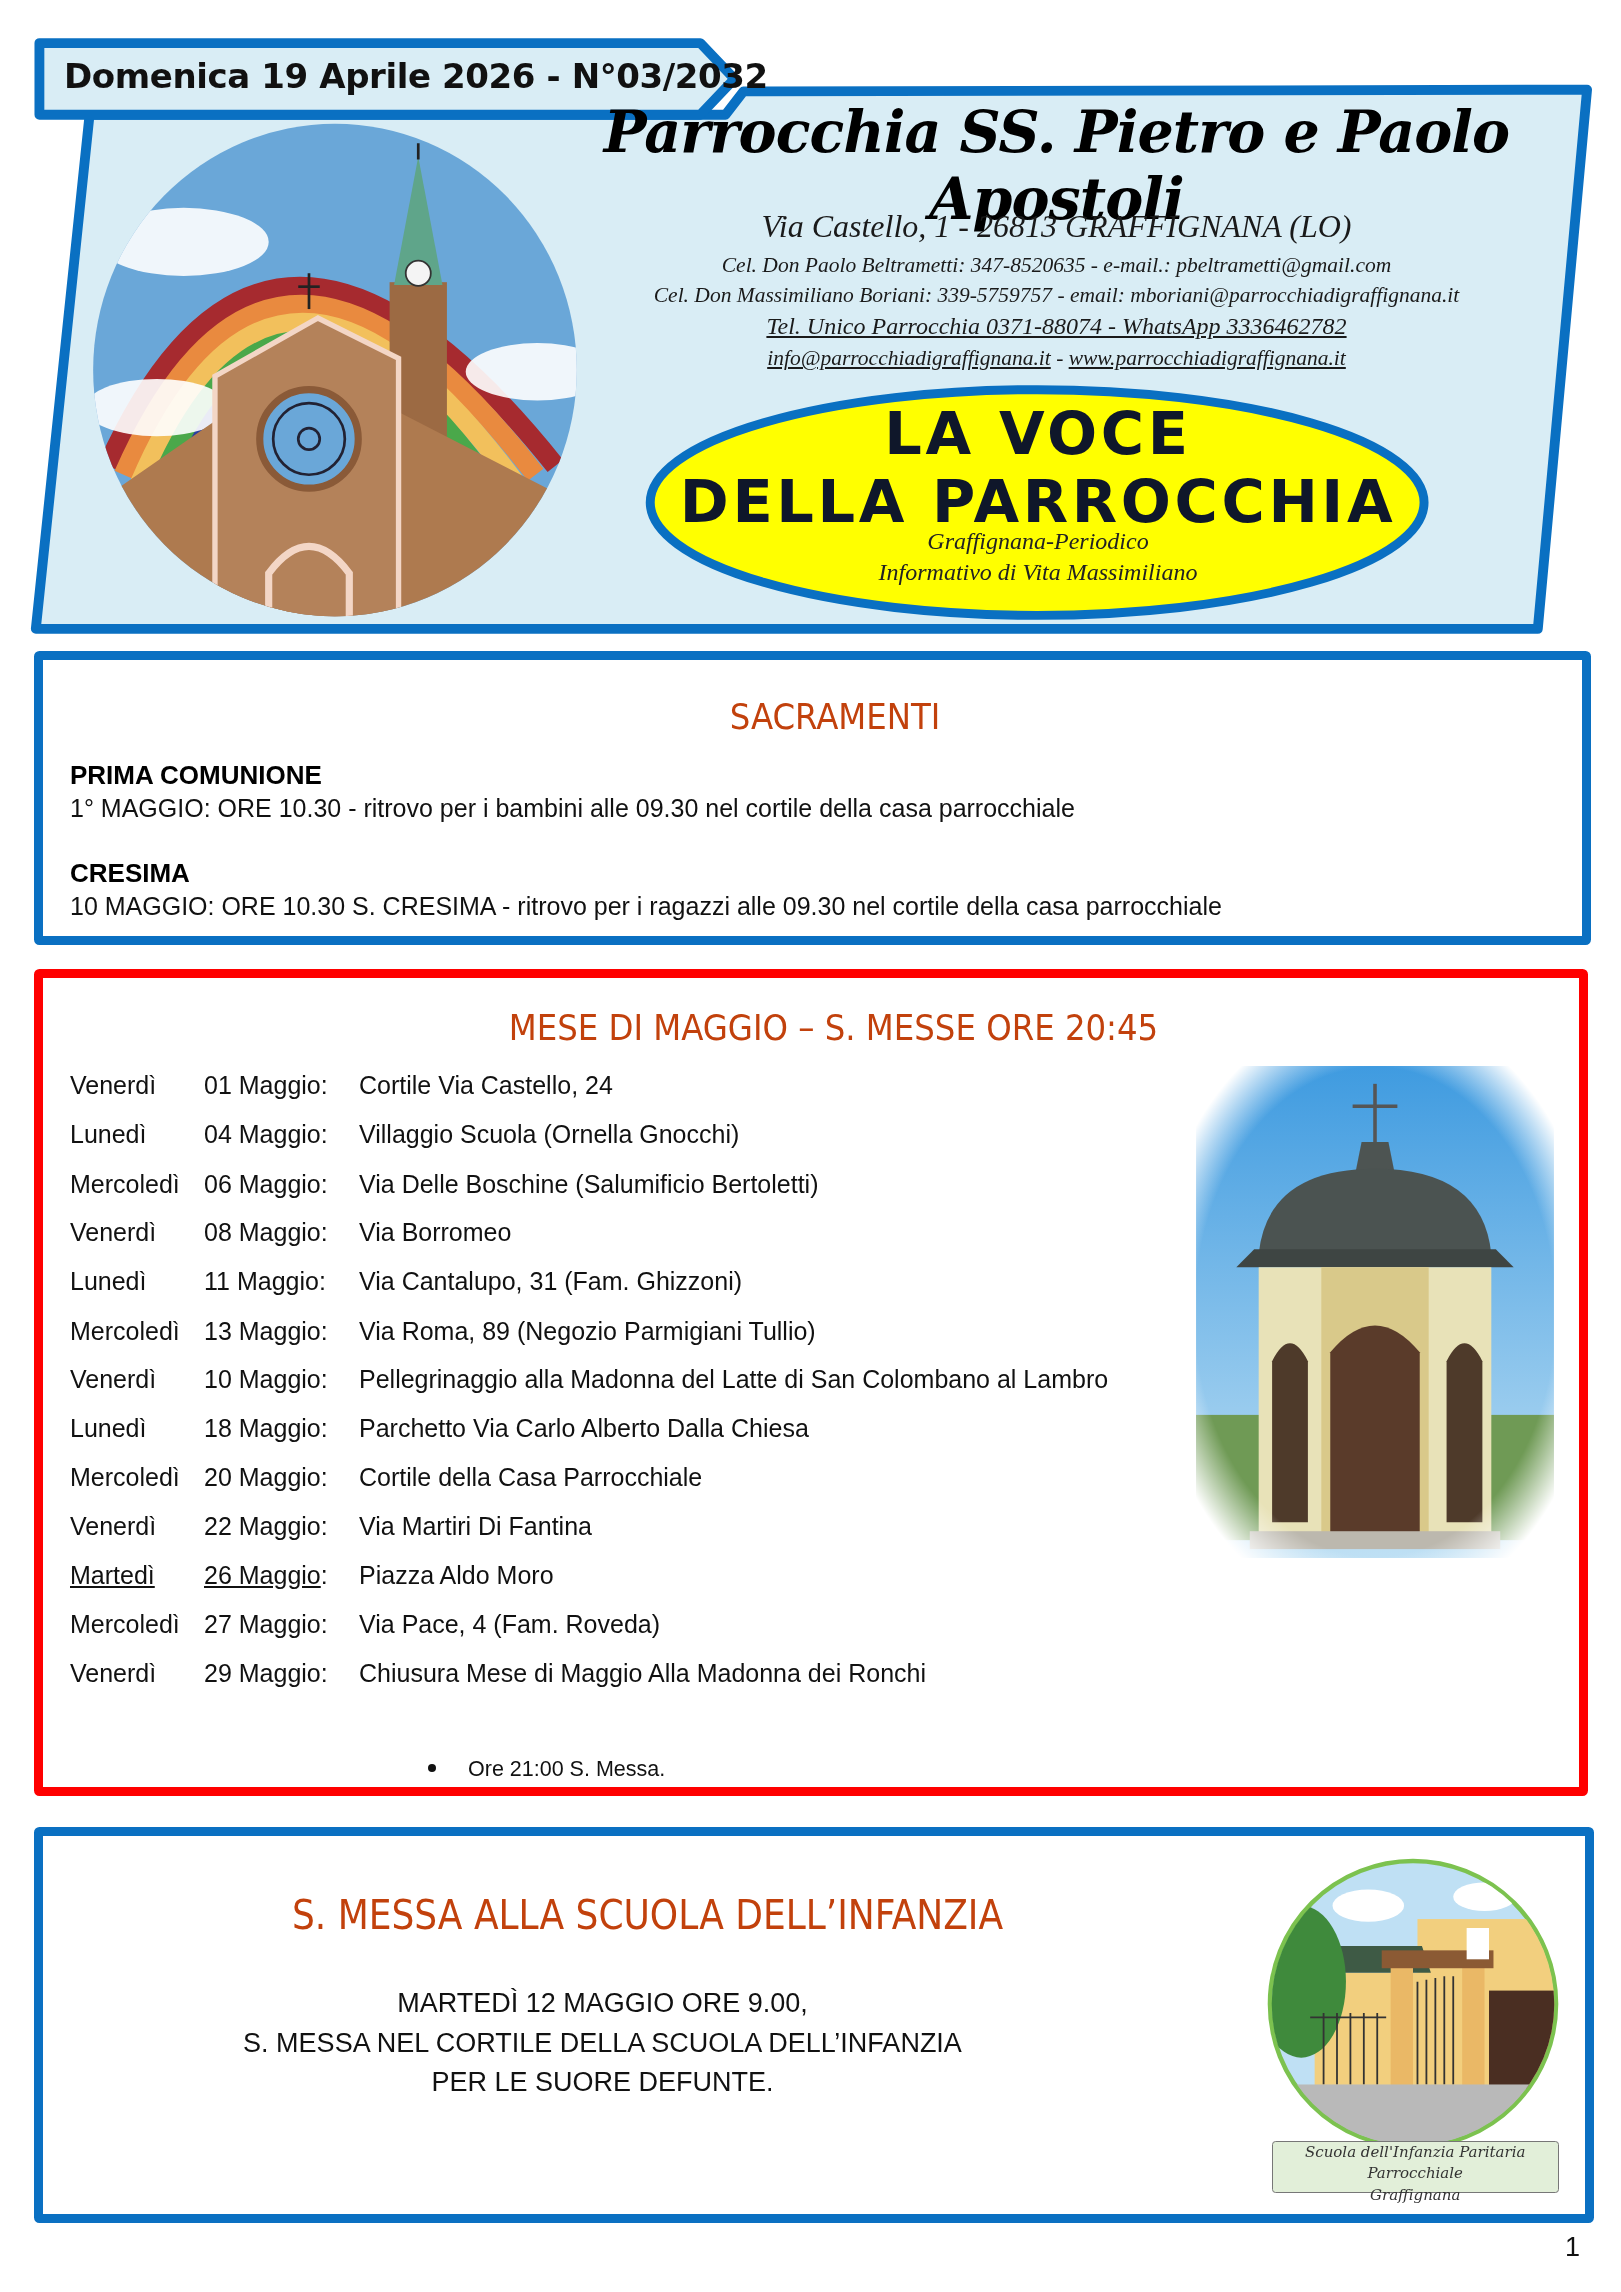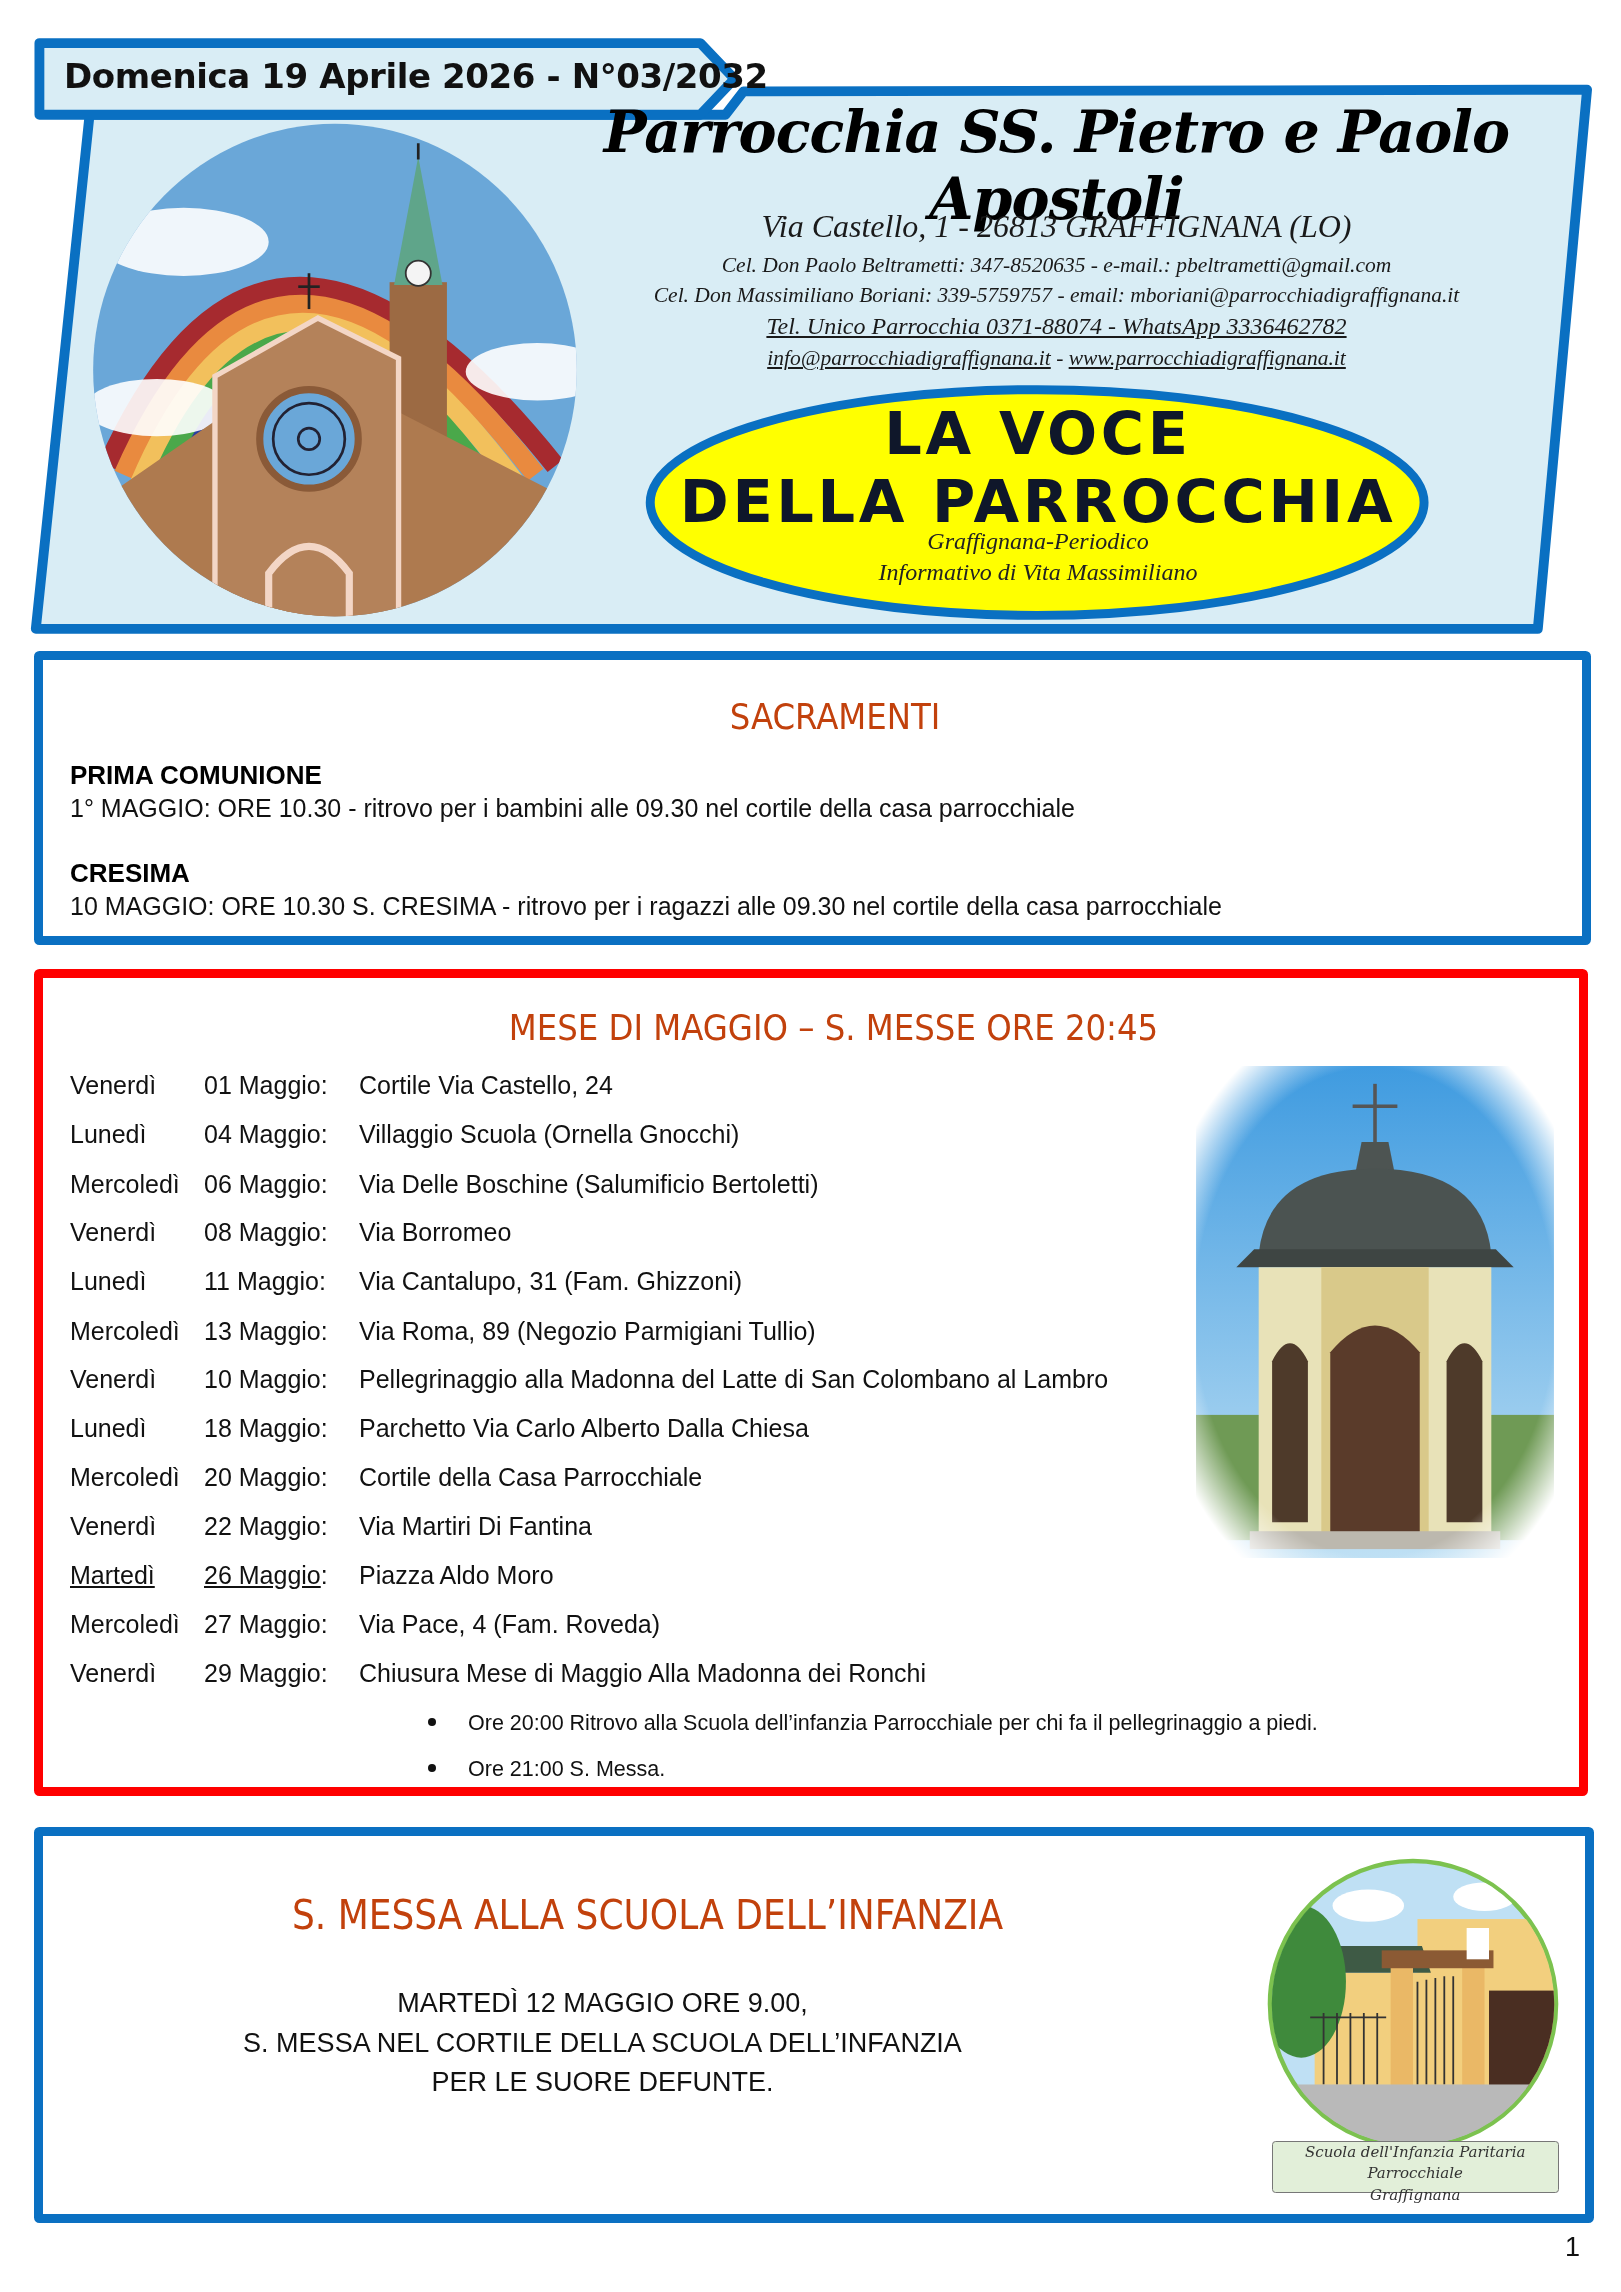--- a/index.html
+++ b/index.html
@@ -200,21 +200,20 @@
       <span class="day">Mercoledì</span>
       <span class="date">27 Maggio:</span>
       <span class="place">Via Pace, 4 (Fam. Roveda)</span>
     </div>
   <div class="may-row" style="top:681px;">
       <span class="day">Venerdì</span>
       <span class="date">29 Maggio:</span>
       <span class="place">Chiusura Mese di Maggio Alla Madonna dei Ronchi</span>
     </div>
 
-  <div class="bullet" style="top:733px;"><span class="dot"></span><span>Ore 20:00 Ritrovo alla Scuola dell’infanzia Parrocchiale per chi fa il pellegrinaggio a piedi.</span></div>
   <div class="bullet" style="top:779px;"><span class="dot"></span><span>Ore 21:00 S. Messa.</span></div>
 
   <svg class="abs" style="left:1144px; top:79px;" width="376" height="510" viewBox="0 0 420 570">
     <defs>
       <linearGradient id="sky" x1="0" y1="0" x2="0" y2="1">
         <stop offset="0" stop-color="#3f9be0"></stop>
           <stop offset="1" stop-color="#bfe0f4"></stop>
       </linearGradient>
       <radialGradient id="fade" cx="0.5" cy="0.5" r="0.6">
         <stop offset="0.8" stop-color="#fff" stop-opacity="0"></stop>

